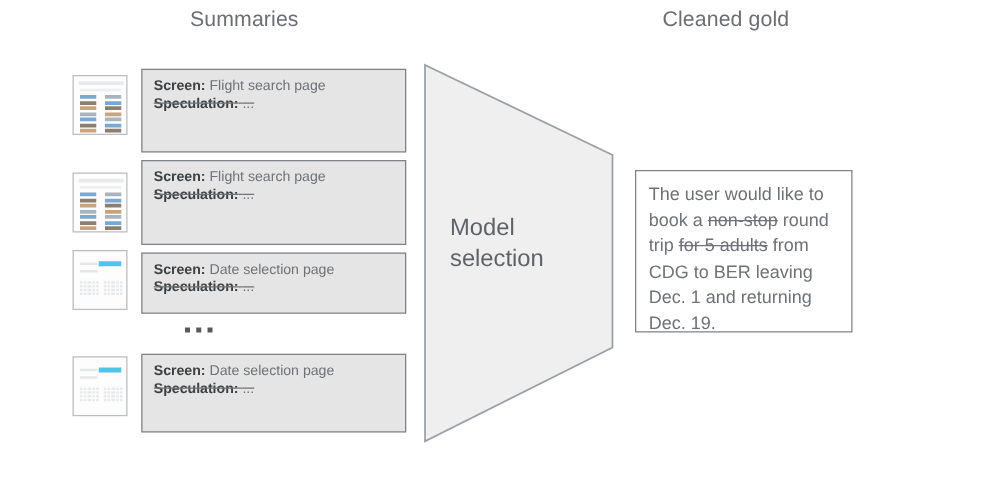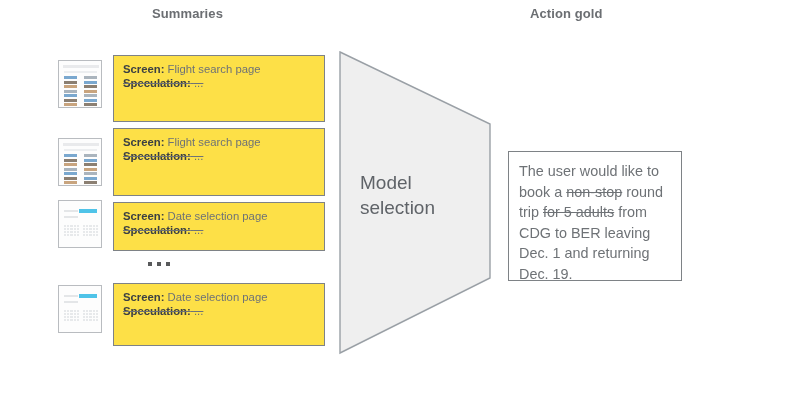--- a/index.html
+++ b/index.html
@@ -13,22 +13,22 @@
     position: relative;
     overflow: hidden;
     font-family: "Liberation Sans", sans-serif;
     color: #5f6368;
     -webkit-font-smoothing: antialiased;
   }
 
   
   .col-title {
     position: absolute;
-    font-size: 13px;
-    font-weight: 700;
+    font-size: 17px;
+    font-weight: 400;
     color: #6b6e72;
     letter-spacing: 0.1px;
     white-space: nowrap;
   }
   #title-summaries { left: 152px; top: 6px; }
   #title-gold      { left: 530px; top: 6px; }
 
   
   .thumb {
     position: absolute;
@@ -87,21 +87,21 @@
     grid-gap: 1px;
   }
   .cal-cell { height: 2px; background: #e7e9eb; }
 
   
   .sbox {
     position: absolute;
     left: 113px;
     width: 212px;
     border: 1px solid #7e8286;
-    background: #fde047;
+    background: #e5e5e5;
     box-sizing: border-box;
     padding: 6px 8px 6px 9px;
     font-size: 11.3px;
     line-height: 14.2px;
     color: #6e7276;
   }
   .sbox .lbl {
     font-weight: bold;
     color: #3c4043;
   }
@@ -151,33 +151,32 @@
     top: 136px;
     width: 174px;
     height: 130px;
     border: 1px solid #7e8286;
     background: #ffffff;
     box-sizing: border-box;
     padding: 9px 10px;
     font-size: 14.4px;
     line-height: 20.6px;
     color: #6e7276;
-    margin-top: 15px;
   }
   #gold-box .strike {
     text-decoration: line-through;
     text-decoration-color: #6e7276;
   }
 </style>
 </head>
 <body>
 
 <div class="col-title" id="title-summaries">Summaries</div>
 
-<div class="col-title" id="title-gold">Action gold</div>
+<div class="col-title" id="title-gold">Cleaned gold</div>
 
 <div class="thumb" style="left:58px; top:60px;">
   <div class="bar-top"></div>
   <div class="fhead"></div>
   <div class="fcol c1">
     <div class="frow b"></div>
       <div class="frow d"></div>
       <div class="frow o"></div>
     <div class="frow g"></div>
       <div class="frow b"></div>

